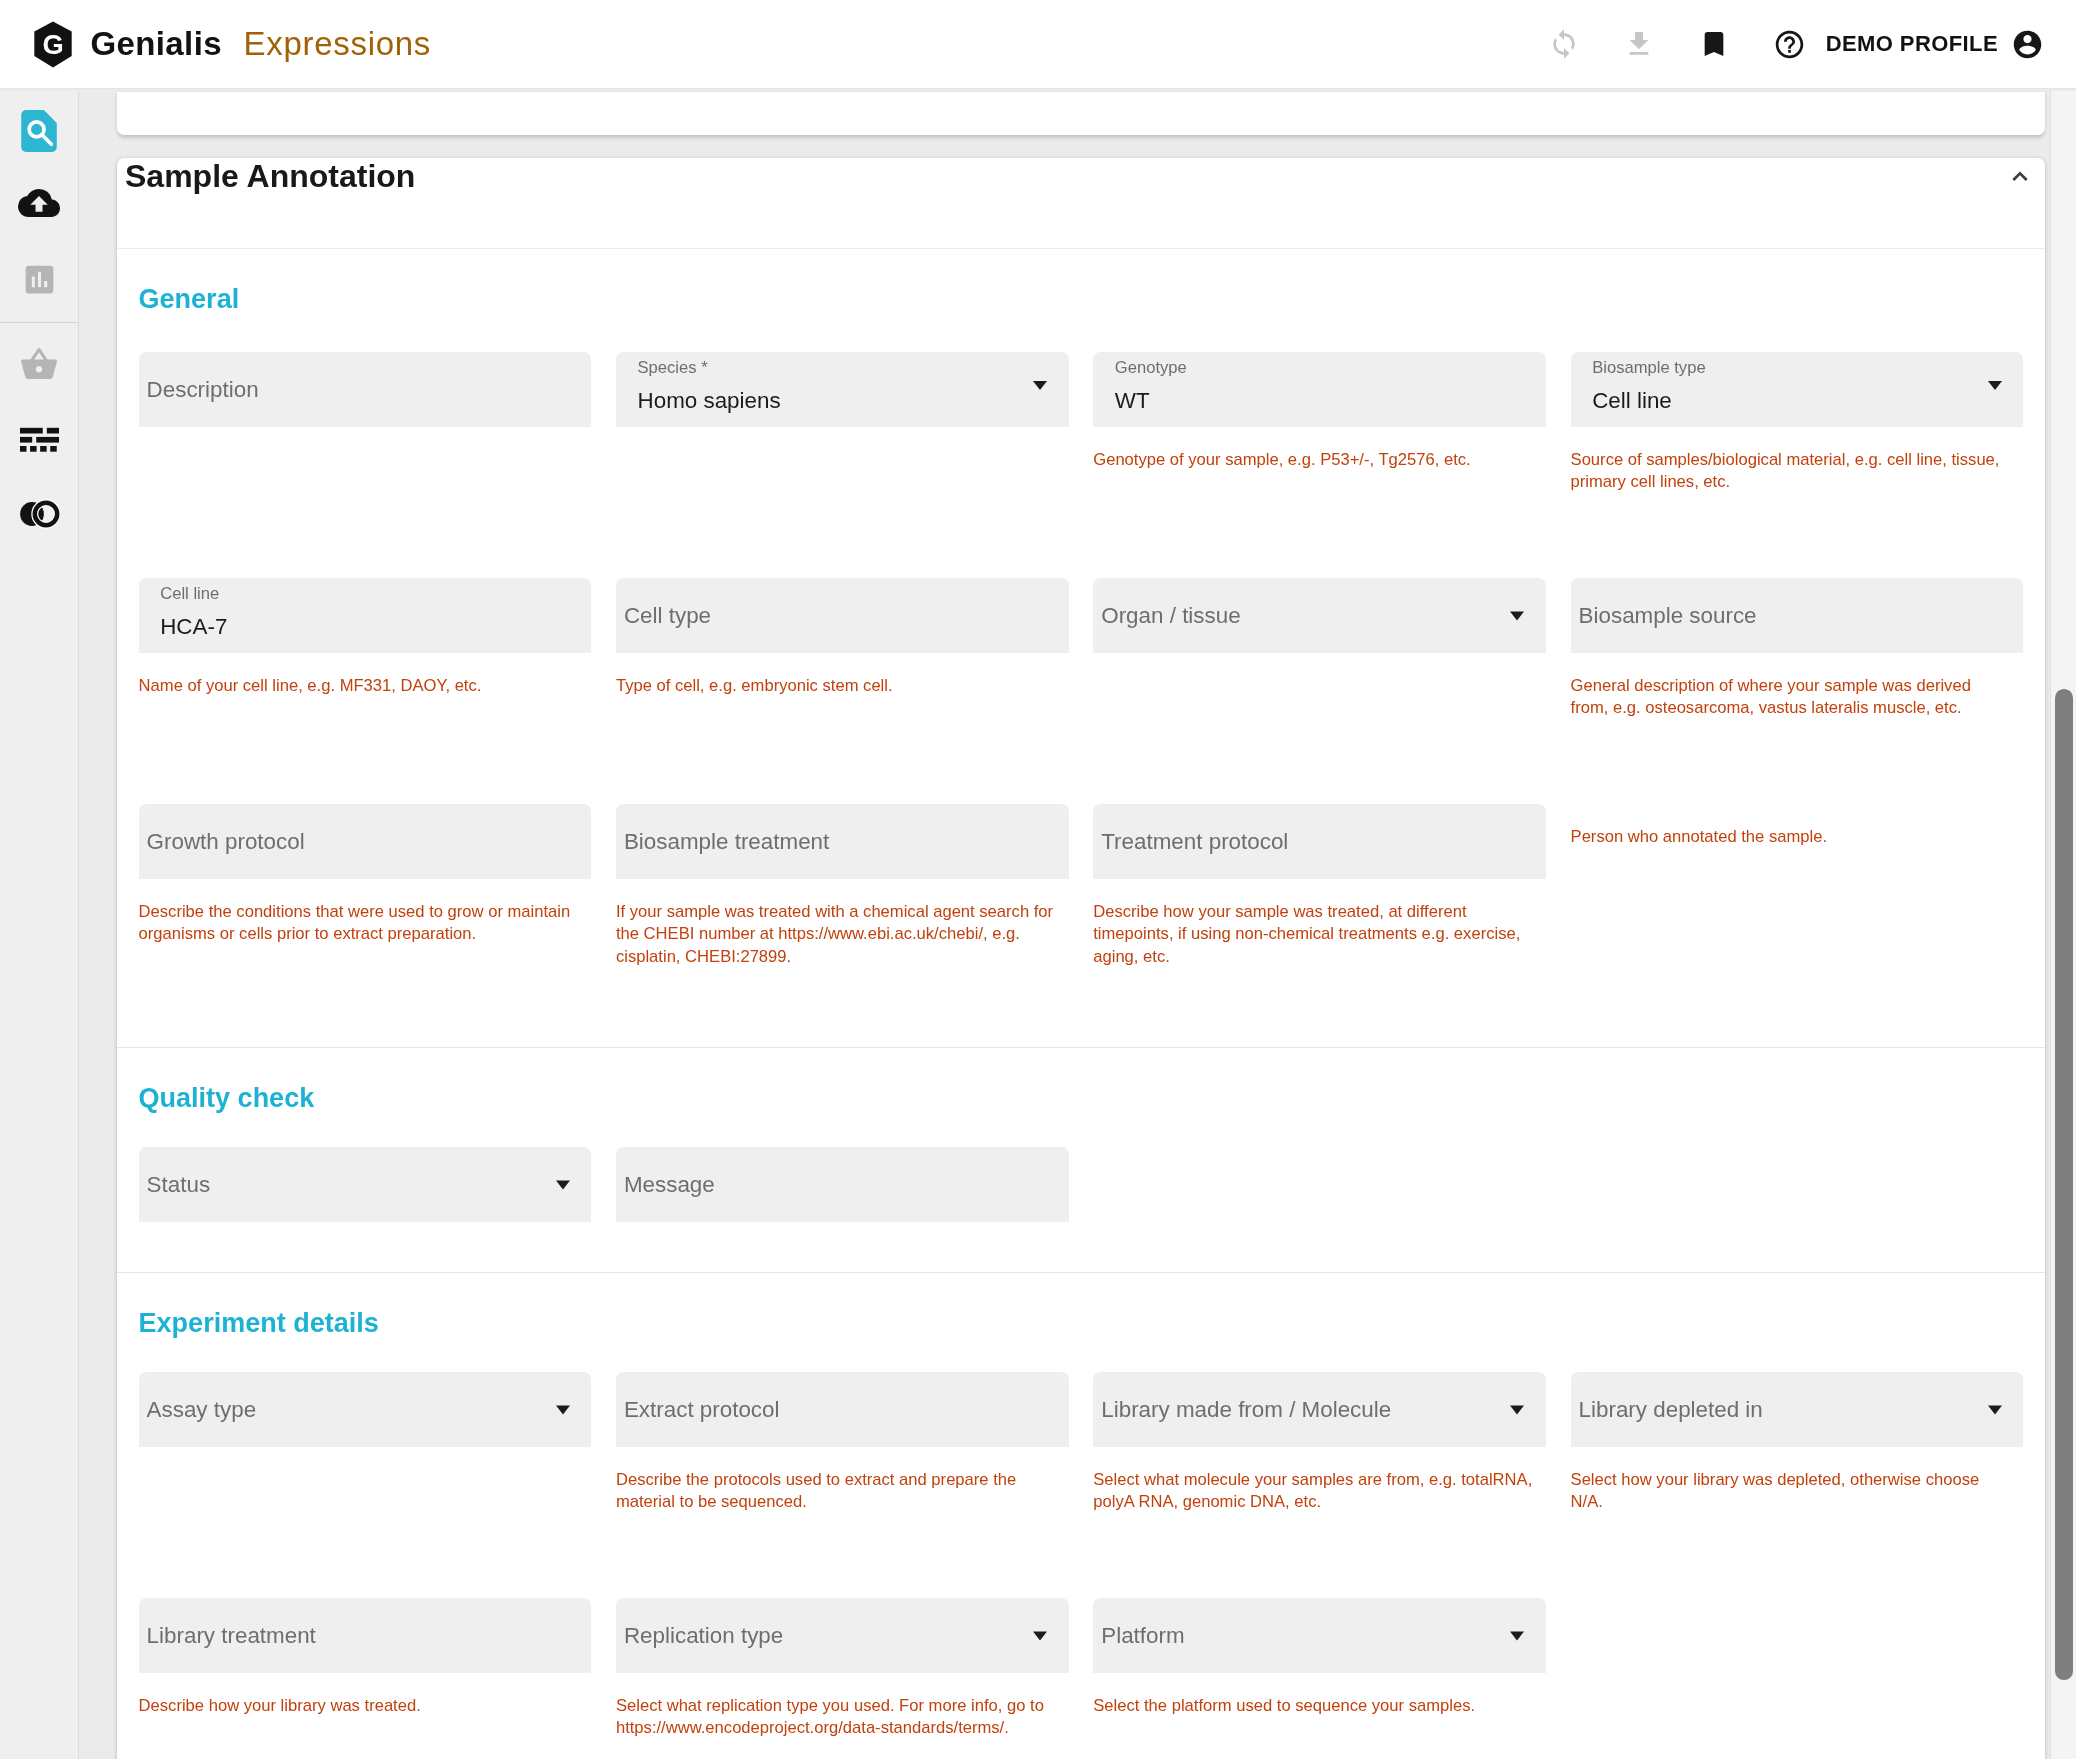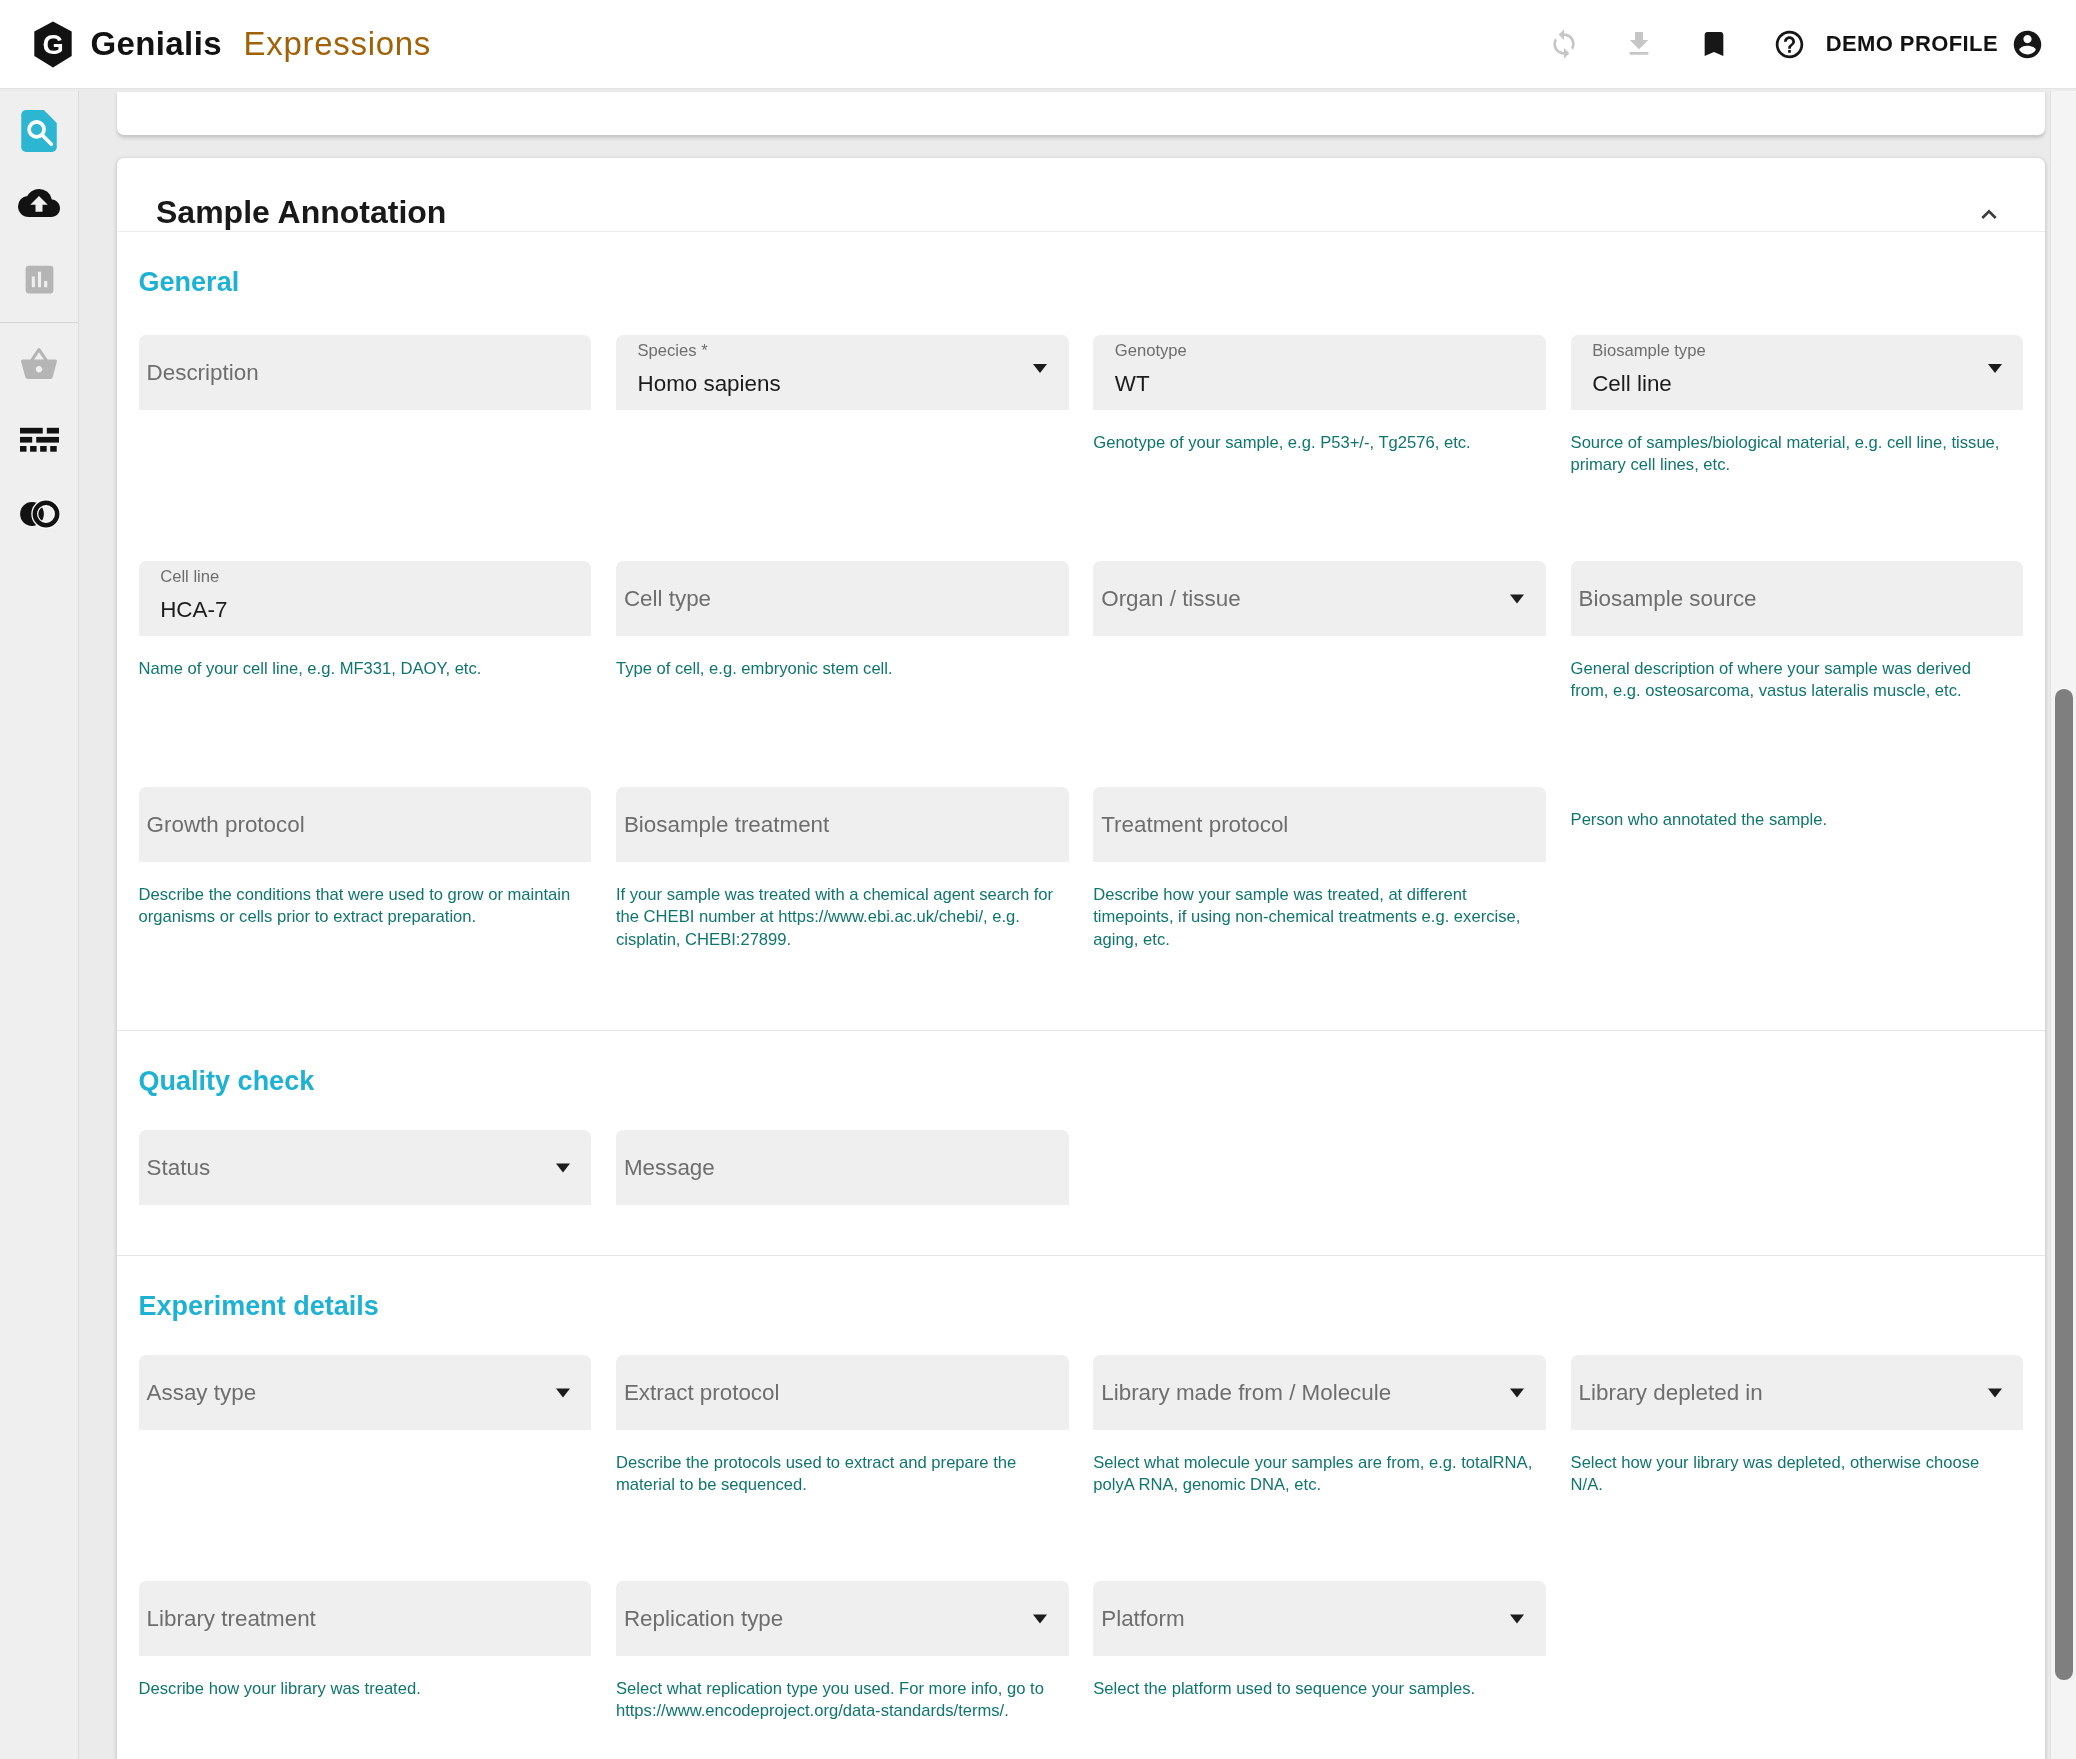--- a/index.html
+++ b/index.html
@@ -37,42 +37,42 @@
   
   .main { position:absolute; left:81px; top:91px; right:27px; bottom:0; background:#ebebeb; }
   .partial-card {
     width:1928px; margin:1.4px 0 0 36px; height:43px; background:#fff;
     border-radius:0 0 7.2px 7.2px; box-shadow:0 2.2px 3.6px rgba(0,0,0,.16);
   }
   .annotation-card {
     width:1928px; margin:23px 0 0 36px; background:#fff; border-radius:7.2px;
     box-shadow:0 1.4px 4.3px rgba(0,0,0,.22);
   }
-  .card-header { height:74px; display:flex; align-items:flex-end; padding:0 39px; border-bottom:1.4px solid #ececec; }
+  .card-header { height:91px; display:flex; align-items:flex-start; padding:0 8px; border-bottom:1.4px solid #ececec; }
   .card-title { font-size:32px; font-weight:bold; color:#191919; }
   .collapse-btn { margin-left:auto; width:35px; height:35px; display:flex; align-items:center; justify-content:center; cursor:pointer; }
   .card-body { padding:0 21.6px 1.4px 21.6px; }
   .section-heading { color:#1db2d4; font-size:27px; font-weight:bold; margin-top:35px; }
   .frow { display:grid; grid-template-columns:repeat(4,1fr); column-gap:24.5px; margin-top:33px; }
   .frow.tall .fcell { min-height:193px; }
   .frow.first { margin-top:37px; }
   .fld {
     height:75px; background:#efefef; border-radius:7.2px 7.2px 0 0;
     position:relative; padding:0 21.6px;
   }
   .fld .ph { position:absolute; left:8px; top:50%; transform:translateY(-50%); font-size:22.4px; color:#6e6e6e; white-space:nowrap; }
   .fld .lbl { padding-top:6px; font-size:16.6px; color:#6e6e6e; }
   .fld .val { margin-top:9.4px; font-size:22.4px; color:#1c1c1c; }
   .arrow {
     position:absolute; right:21.6px; top:50%; transform:translateY(-50%);
     width:0; height:0; border-left:7.2px solid transparent; border-right:7.2px solid transparent;
     border-top:9.4px solid #1c1c1c; cursor:pointer;
   }
   .arrow.hi { top:29px; transform:none; }
-  .helper { margin-top:21.6px; font-size:16.6px; line-height:22.4px; color:#0f766e; padding-right:11.5px; }
+  .helper { margin-top:21.6px; font-size:16.6px; line-height:22.4px; color:#c2410c; padding-right:11.5px; }
   .sec-divider { border-top:1.4px solid #e6e6e6; margin:50px -21.6px 0 -21.6px; }
   .qc-spacer { height:50px; }
 </style>
 </head>
 <body>
 
 <header class="app-header">
   <div class="brand">
     <svg width="46" height="49" viewBox="0 0 64 68">
       <path d="M32 2 L58 16 V50 L32 66 L6 50 V16 Z" fill="#121212"></path>

